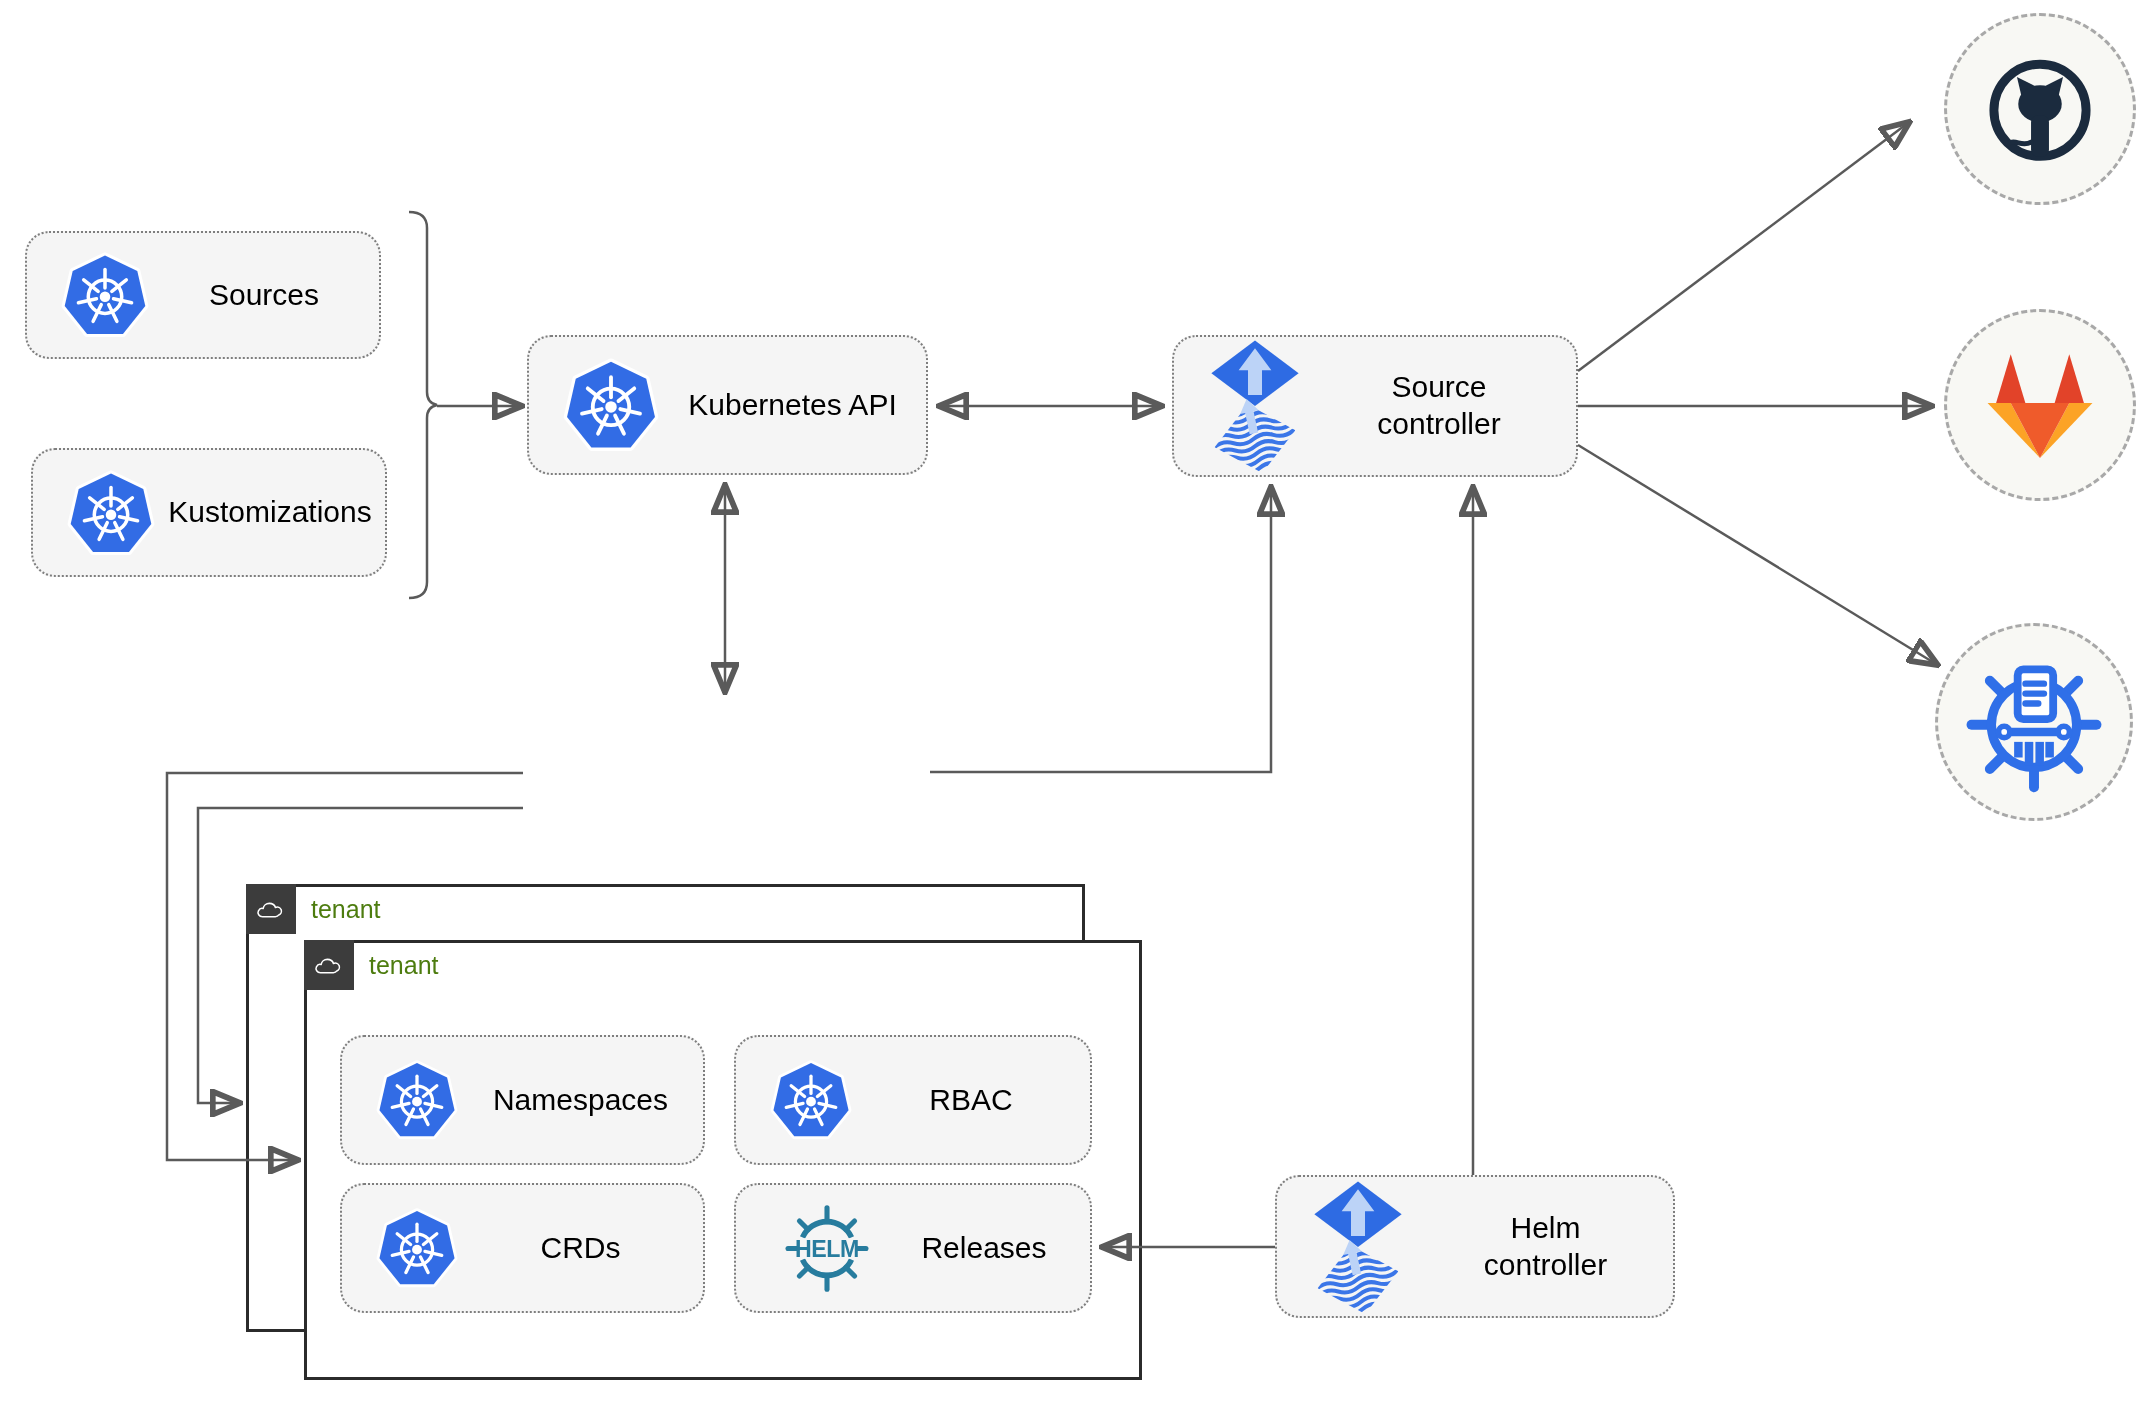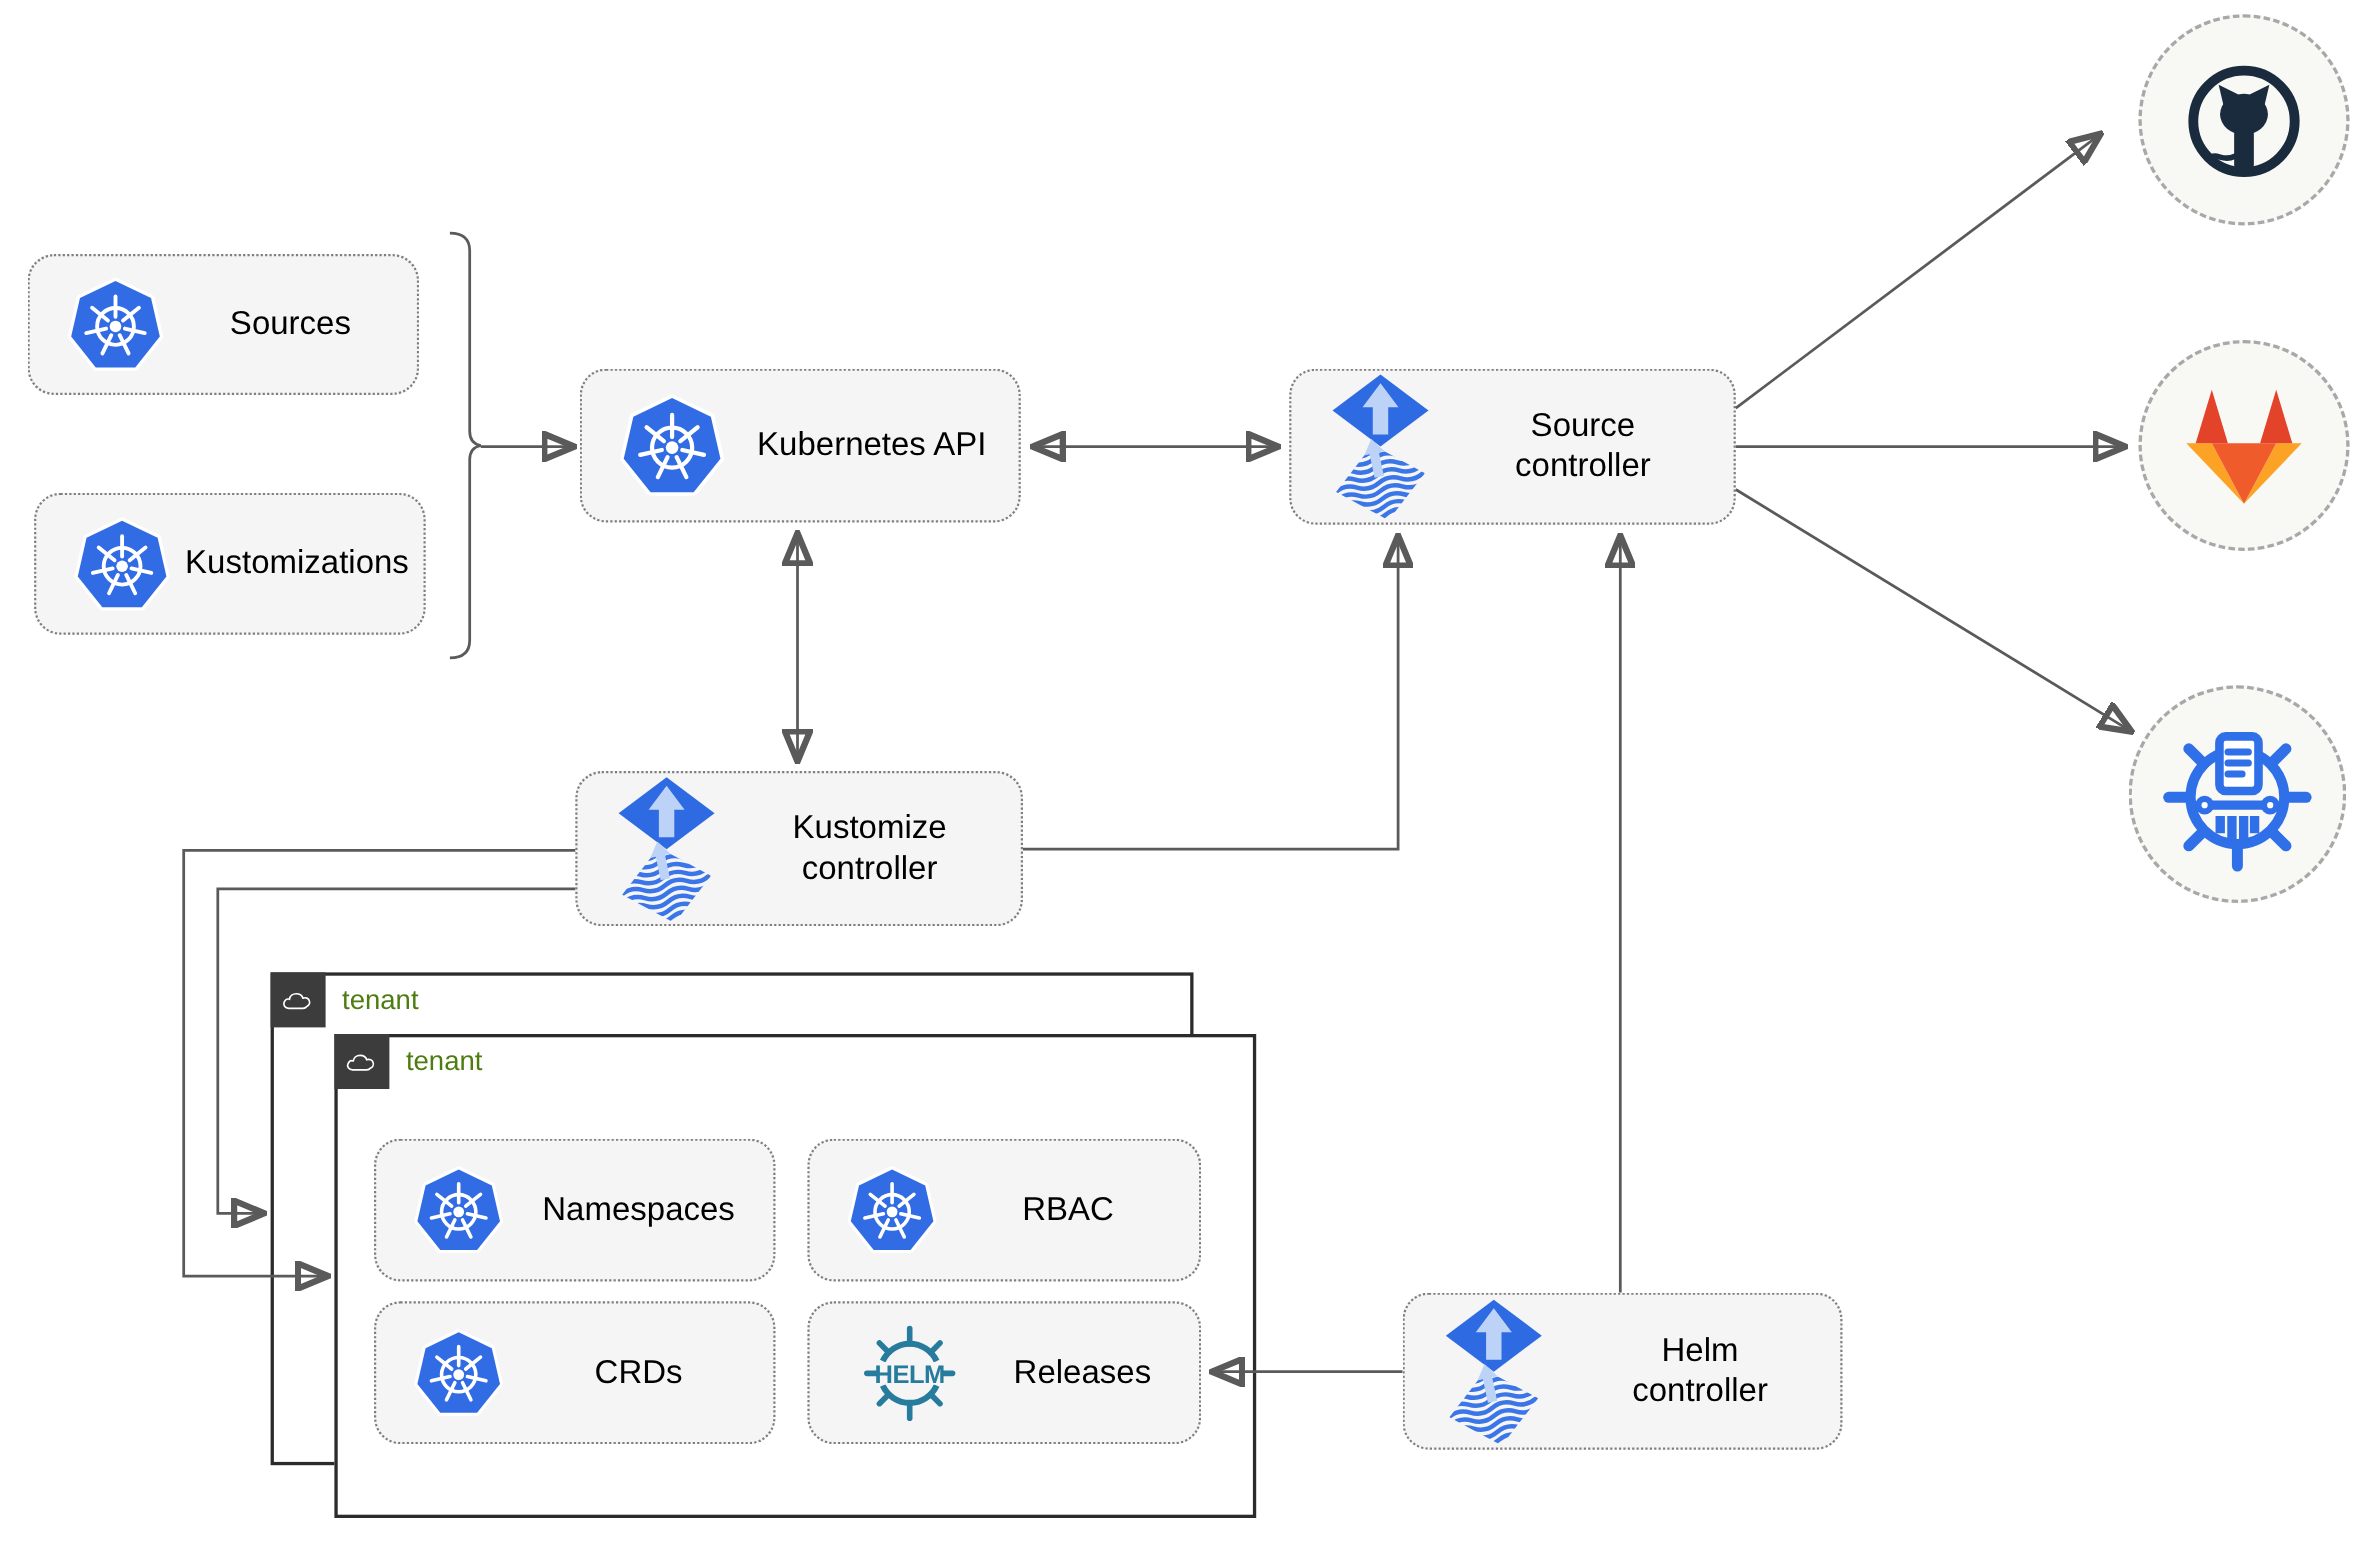--- a/index.html
+++ b/index.html
@@ -167,26 +167,20 @@
     <div class="label">Kubernetes API</div>
   </div>
 
   <div class="node controller" style="left:1172px;top:335px;width:406px;height:142px;">
     <svg class="icon" width="94" height="134" viewBox="0 0 120 172">
         <use href="#sym-flux"></use>
       </svg>
     <div class="label">Source controller</div>
   </div>
 
-  <div class="node controller" style="left:523px;top:701px;width:407px;height:141px;">
-    <svg class="icon" width="94" height="134" viewBox="0 0 120 172">
-        <use href="#sym-flux"></use>
-      </svg>
-    <div class="label">Kustomize controller</div>
-  </div>
 
   <div class="node controller" style="left:1275px;top:1175px;width:400px;height:143px;gap:13px;">
     <svg class="icon" width="94" height="134" viewBox="0 0 120 172">
         <use href="#sym-flux"></use>
       </svg>
     <div class="label">Helm controller</div>
   </div>
 
   <div class="node" style="left:340px;top:1035px;width:365px;height:130px;">
     <svg class="icon" width="82" height="82" viewBox="0 0 100 100">

